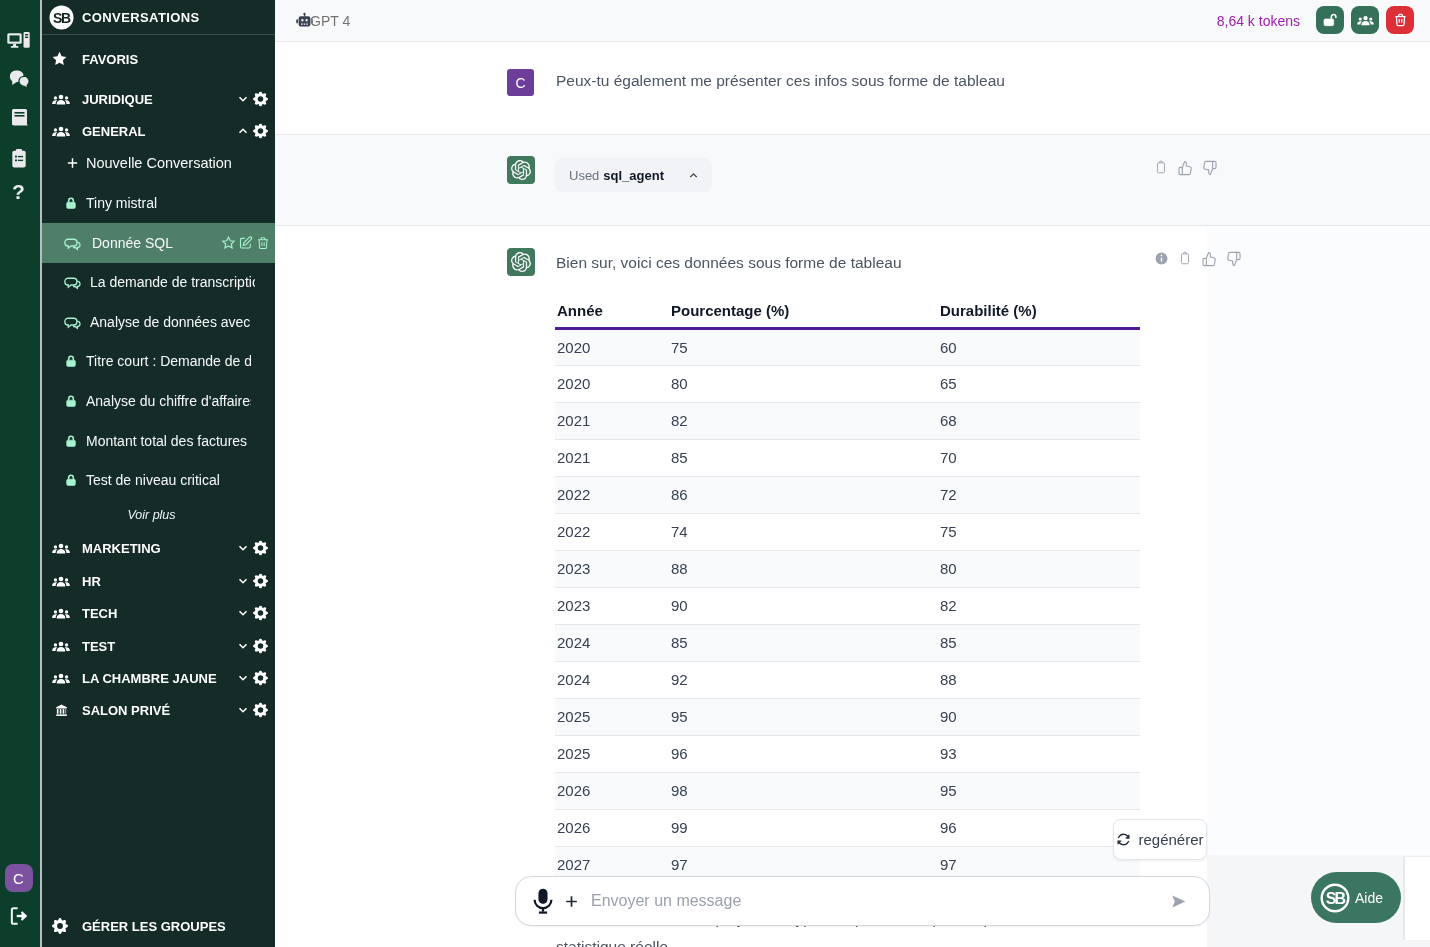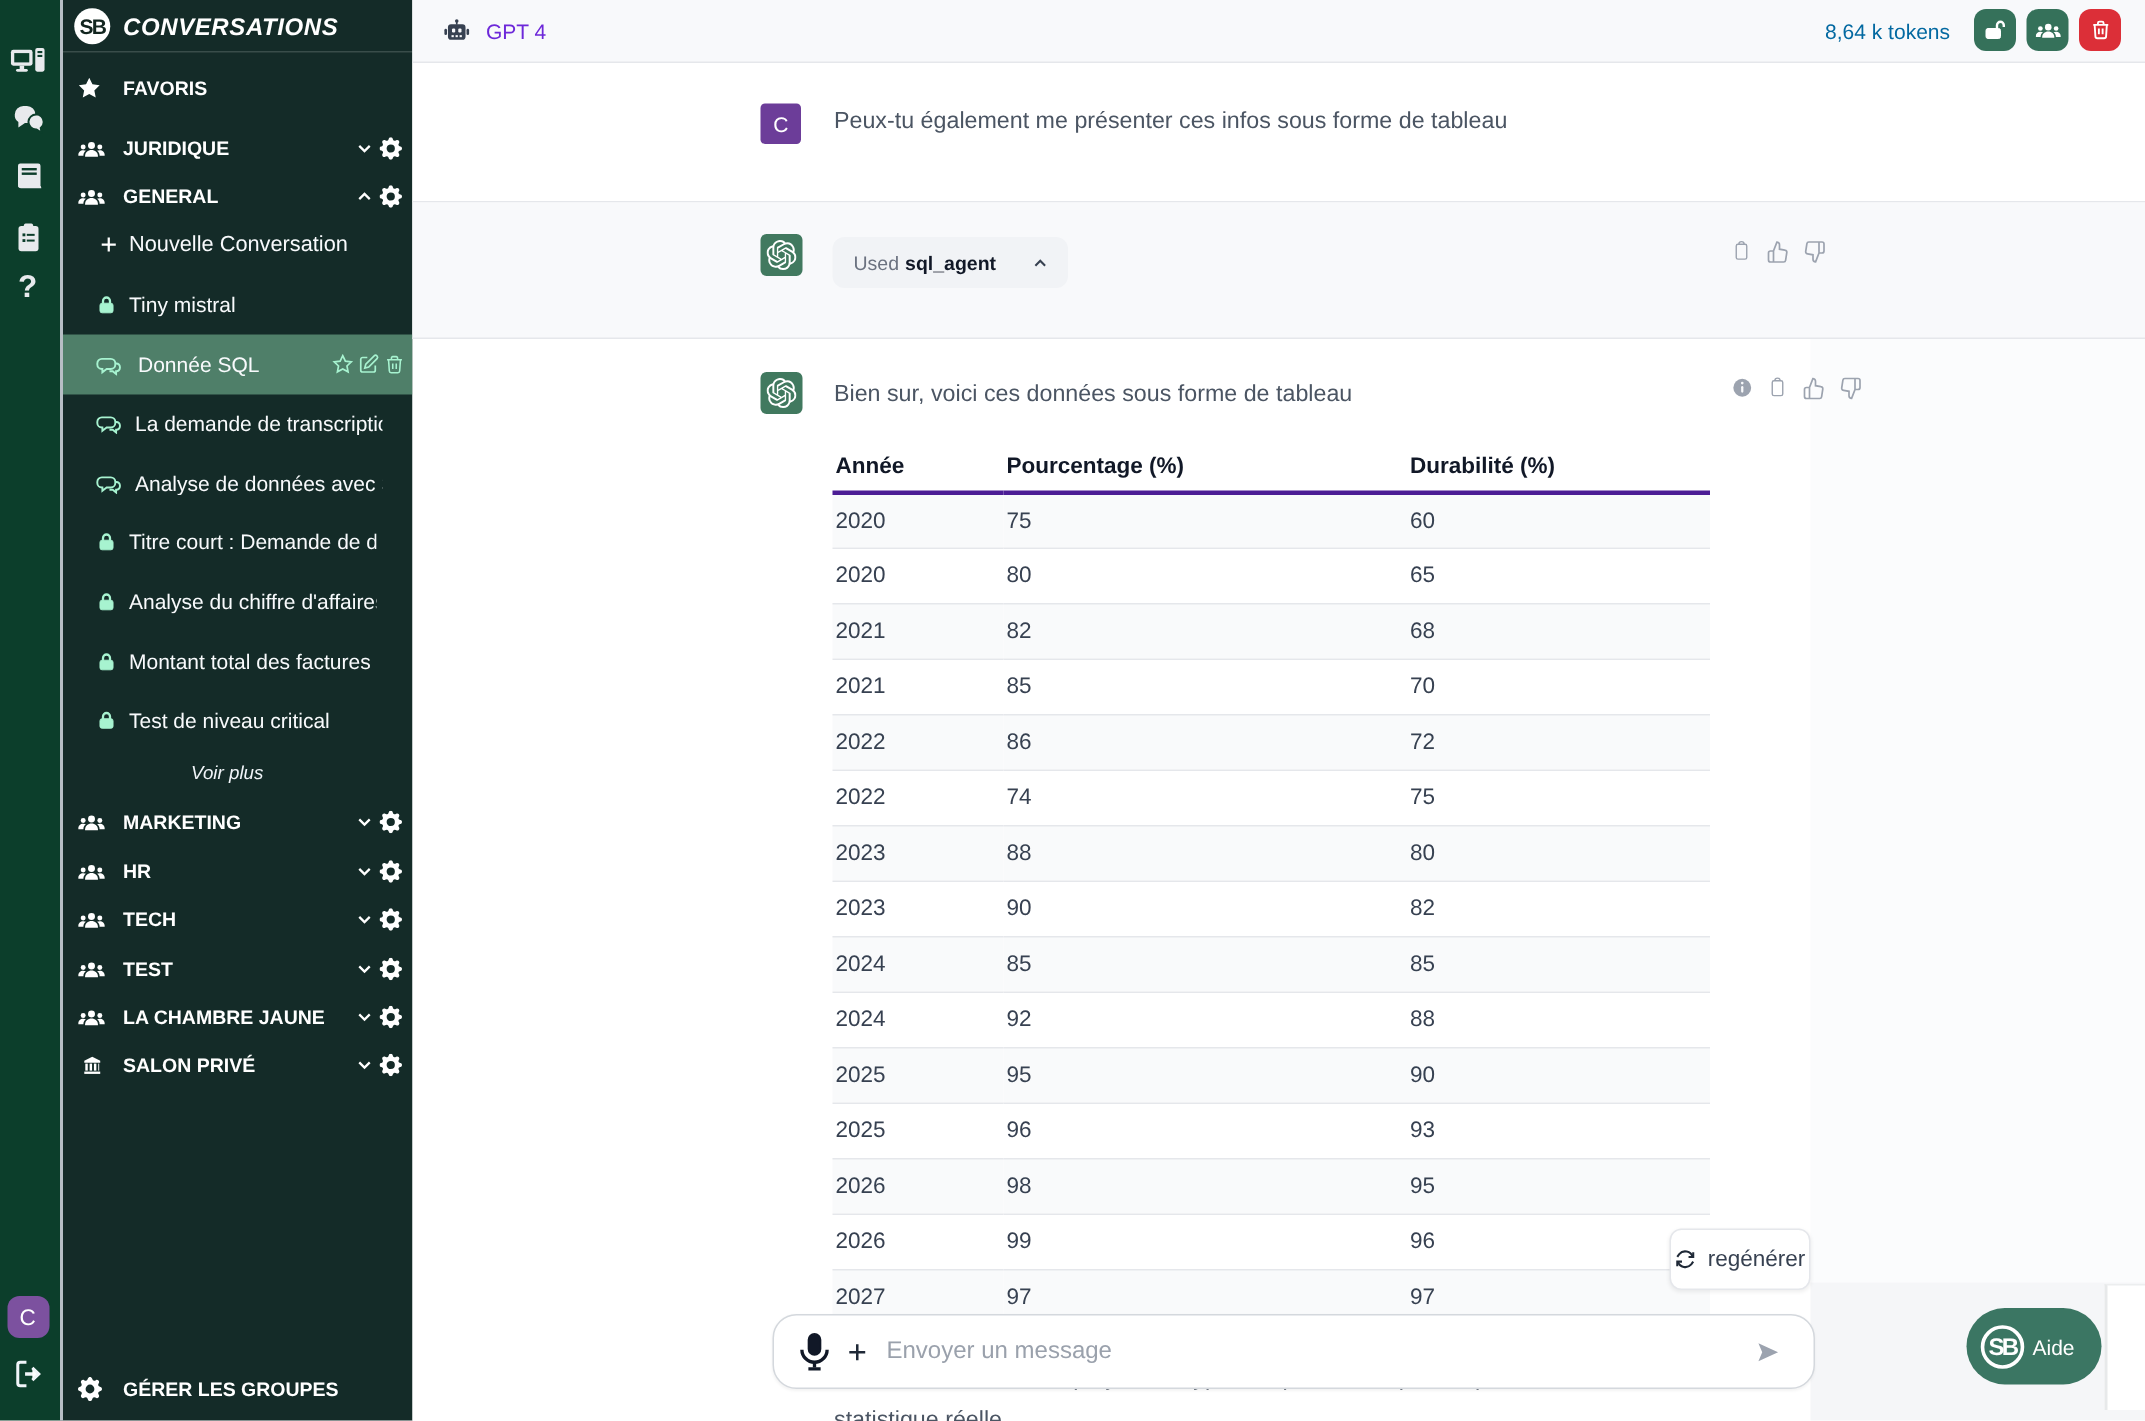--- a/index.html
+++ b/index.html
@@ -6,40 +6,40 @@
   html,body { width:1430px; height:947px; overflow:hidden; background:#fff;
     font-family:"Liberation Sans", sans-serif; }
   
   #rail { position:absolute; left:0; top:0; width:40px; height:947px; background:#0c3e2b; }
   #rail .ric { position:absolute; left:0; width:37px; display:flex; justify-content:center; }
   
   #side { position:absolute; left:40px; top:0; width:235px; height:947px; background:#142b28; }
   #side .vline { position:absolute; left:0; top:0; width:2px; height:947px; background:#b7bec5; }
   #shead { position:absolute; left:2px; top:0; width:233px; height:35px; border-bottom:1px solid rgba(255,255,255,0.16); }
   #shead .logo { position:absolute; left:7px; top:5px; }
-  #shead .t { position:absolute; left:40px; top:10px; font-size:16px; font-weight:bold; color:#fff; letter-spacing:.4px;font-style:italic; }
+  #shead .t { position:absolute; left:40px; top:10px; font-size:13px; font-weight:bold; color:#fff; letter-spacing:.4px; }
   .srow { position:absolute; left:2px; width:233px; color:#fff; }
   .grow { height:32px; }
   .grow .gi { position:absolute; left:10px; top:50%; transform:translateY(-50%); }
   .grow .gt { position:absolute; left:40px; top:50%; transform:translateY(-50%); font-size:13px; font-weight:bold; white-space:nowrap; }
   .grow .chev { position:absolute; left:194px; top:50%; transform:translateY(-50%); }
   .grow .gear { position:absolute; left:211px; top:50%; transform:translateY(-50%); }
   .crow { height:40px; }
   .crow .ci { position:absolute; left:21px; top:50%; transform:translateY(-50%); }
   .crow .ct { position:absolute; left:48px; top:50%; transform:translateY(-50%); font-size:14px; color:#f8fafc; white-space:nowrap; max-width:165px; overflow:hidden; }
   .sel { background:#4f7f69; left:2px !important; width:233px !important; }
   .sel .ci { left:21px; }
   .sel .act { position:absolute; top:50%; transform:translateY(-50%); }
   .voir { text-align:center; font-style:italic; font-size:12.5px; color:#f1f5f9; padding-right:14px; }
   
   #main { position:absolute; left:275px; top:0; width:1155px; height:947px; background:#fff; }
   #topbar { position:absolute; left:0; top:0; width:1155px; height:42px; background:#f8f9fb; border-bottom:1px solid #e5e7eb; }
-  #topbar .gpt { position:absolute; left:49px; top:13px; font-size:14px; color:#6d28d9; }
+  #topbar .gpt { position:absolute; left:35px; top:13px; font-size:14px; color:#737373; }
   .tbtn { position:absolute; top:6px; width:28px; height:28px; border-radius:8px; display:flex; align-items:center; justify-content:center; }
-  #tokens { position:absolute; right:130px; top:13px; font-size:14px; color:#0369a1;padding-left:16px; }
+  #tokens { position:absolute; right:130px; top:13px; font-size:14px; color:#a21caf;padding-left:16px; }
   #urow { position:absolute; left:0; top:42px; width:1155px; height:93px; background:#fff; border-bottom:1px solid #e5e7eb; }
   #arow { position:absolute; left:0; top:135px; width:1155px; height:91px; background:#f8f9fb; border-bottom:1px solid #e5e7eb; }
   .uav { position:absolute; left:232px; width:27px; height:27px; background:#6c3d99; border-radius:3px; color:#fff; font-size:14px; display:flex; align-items:center; justify-content:center; }
   .gav { position:absolute; left:232px; width:28px; height:28px; background:#41795f; border-radius:4px; display:flex; align-items:center; justify-content:center; }
   .mtxt { position:absolute; left:281px; font-size:15.5px; color:#4b5563; }
   .micons { position:absolute; display:flex; gap:9px; align-items:center; color:#9ca3af; }
   #usedpill { position:absolute; left:280px; top:158px; width:157px; height:34px; background:#f1f3f6; border-radius:8px; display:flex; align-items:center; padding-left:14px; }
   #usedpill .u1 { font-size:13px; color:#6b7280; }
   #usedpill .u2 { font-size:13px; color:#111827; font-weight:bold; margin-left:4px; }
   #usedpill svg { position:absolute; right:12px; }

